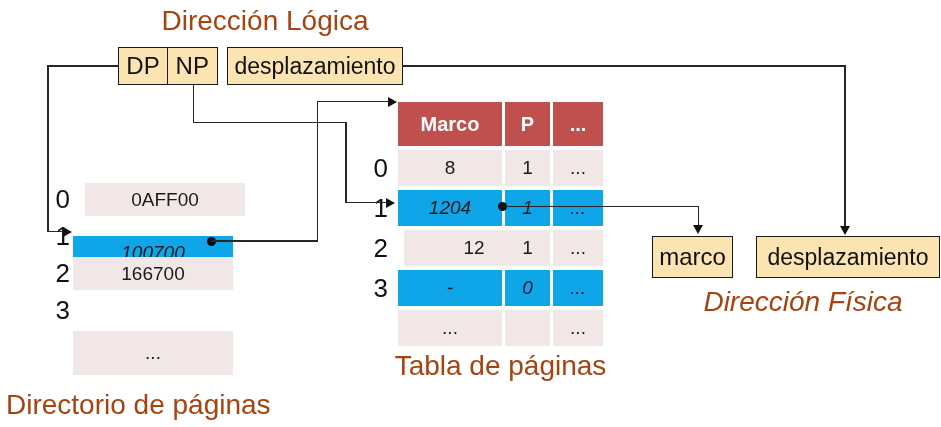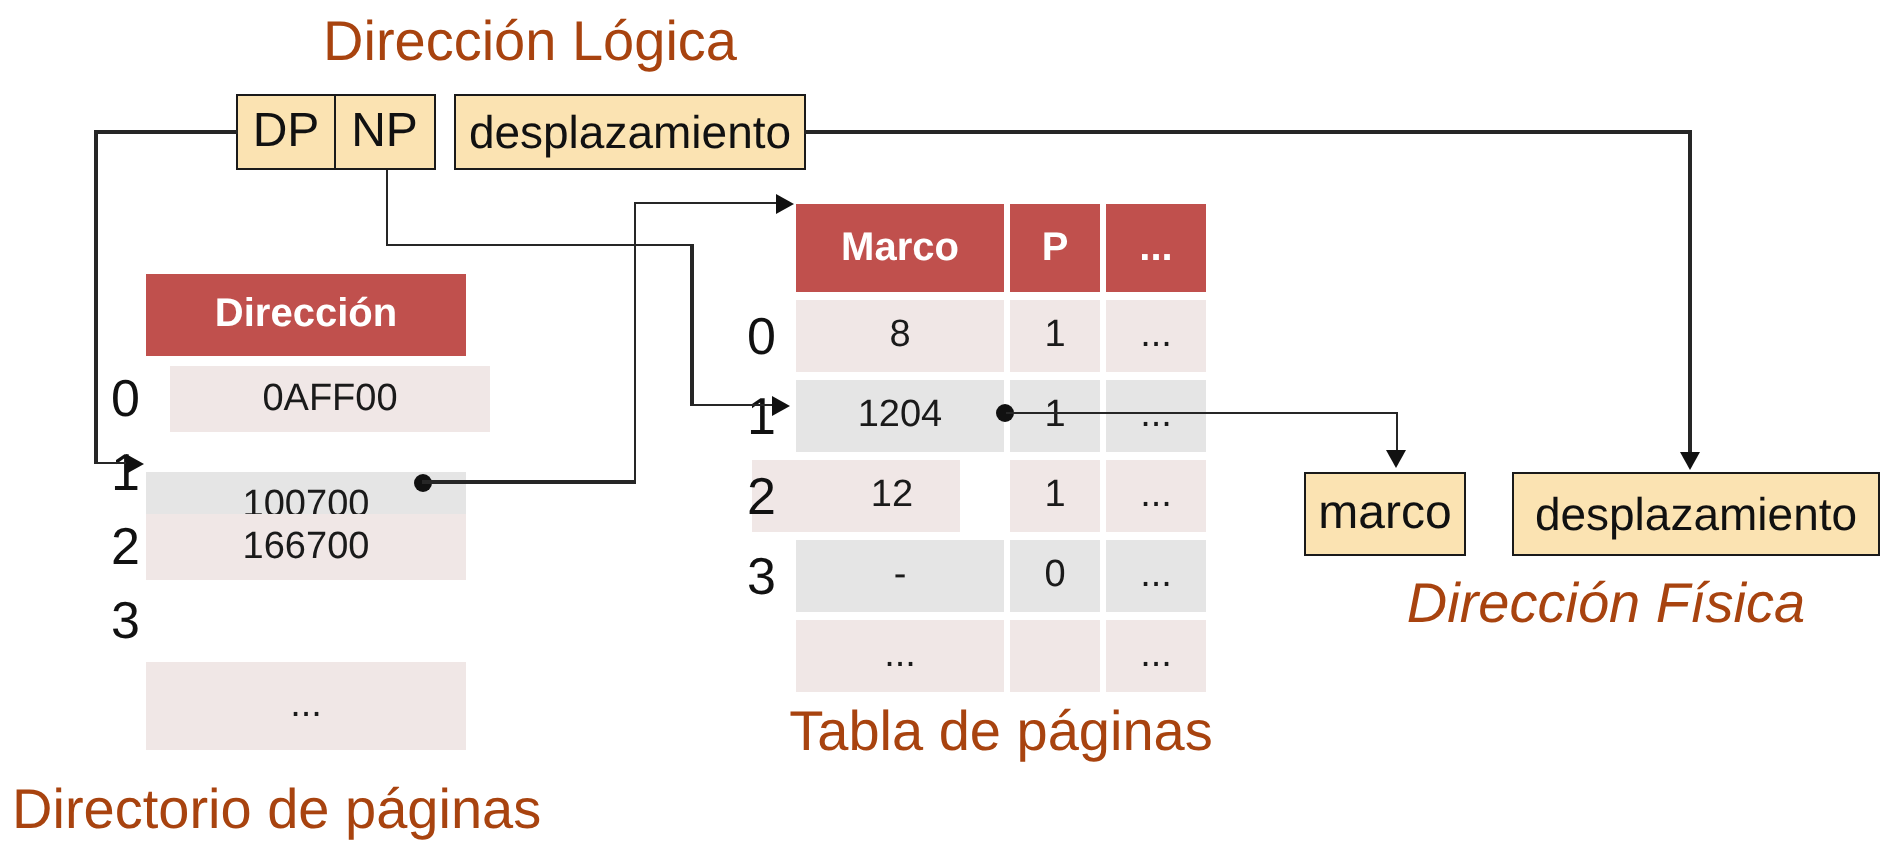--- a/index.html
+++ b/index.html
@@ -17,21 +17,21 @@
   }
   .thead{
     position:absolute;background:#C0504D;color:#fff;font-weight:bold;font-size:20px;
     display:flex;align-items:center;justify-content:center;box-sizing:border-box;
   }
   .cell{
     position:absolute;display:flex;align-items:center;justify-content:center;
     font-size:19px;color:#1a1a1a;box-sizing:border-box;
   }
   .rowA{background:#F0E7E6;}
-  .rowB{background:#e5e5e5;}
+  .rowB{background:#0ea5e9;font-style:italic;}
   .idx{
     position:absolute;font-size:26px;color:#111;text-align:right;
     display:flex;align-items:center;justify-content:flex-end;
   }
   .hline{position:absolute;height:1.5px;background:#262626;}
   .vline{position:absolute;width:1.5px;background:#262626;}
   .arrow-r{position:absolute;width:0;height:0;border-top:5px solid transparent;border-bottom:5px solid transparent;border-left:9px solid #111;}
   .arrow-d{position:absolute;width:0;height:0;border-left:5px solid transparent;border-right:5px solid transparent;border-top:9px solid #111;}
   .dot{position:absolute;width:9px;height:9px;border-radius:50%;background:#111;}
 </style>
@@ -45,21 +45,20 @@
   <div class="abs caption center" style="left:378px;top:351px;width:245px;">Tabla de páginas</div>
   <div class="abs caption center" style="left:683px;top:287px;width:240px;font-style:italic;">Dirección Física</div>
 
   <div class="addrbox" style="left:118px;top:47px;width:50px;height:38px;font-size:24px;">DP</div>
   <div class="addrbox" style="left:166.5px;top:47px;width:51.5px;height:38px;font-size:24px;">NP</div>
   <div class="addrbox" style="left:227px;top:47px;width:176px;height:38px;">desplazamiento</div>
 
   <div class="addrbox" style="left:652px;top:236px;width:81px;height:42px;font-size:24px;">marco</div>
   <div class="addrbox" style="left:756px;top:236px;width:184px;height:42px;">desplazamiento</div>
 
-  <div class="thead" style="left:73px;top:137px;width:160px;height:41px;">Dirección</div>
   <div class="cell rowA" style="left:73px;top:183px;width:160px;height:33px;margin-left:12px;">0AFF00</div>
   <div class="cell rowB" style="left:73px;top:236px;width:160px;height:33px;">100700</div>
   <div class="cell rowA" style="left:73px;top:257px;width:160px;height:33px;">166700</div>
   <div class="cell rowA" style="left:73px;top:331px;width:160px;height:44px;">...</div>
   <div class="idx" style="left:40px;top:183px;width:30px;height:33px;">0</div>
   <div class="idx" style="left:40px;top:220px;width:30px;height:33px;">1</div>
   <div class="idx" style="left:40px;top:257px;width:30px;height:33px;">2</div>
   <div class="idx" style="left:40px;top:294px;width:30px;height:33px;">3</div>
 
   <div class="thead" style="left:398px;top:102px;width:104px;height:44px;">Marco</div>
@@ -67,21 +66,21 @@
   <div class="thead" style="left:553px;top:102px;width:50px;height:44px;">...</div>
 
   <div class="cell rowA" style="left:398px;top:150px;width:104px;height:36px;">8</div>
   <div class="cell rowA" style="left:505px;top:150px;width:45px;height:36px;">1</div>
   <div class="cell rowA" style="left:553px;top:150px;width:50px;height:36px;">...</div>
 
   <div class="cell rowB" style="left:398px;top:190px;width:104px;height:36px;">1204</div>
   <div class="cell rowB" style="left:505px;top:190px;width:45px;height:36px;">1</div>
   <div class="cell rowB" style="left:553px;top:190px;width:50px;height:36px;">...</div>
 
-  <div class="cell rowA" style="left:376px;top:230px;width:104px;height:36px;padding-left:36px;">12</div>
+  <div class="cell rowA" style="left:404px;top:230px;width:104px;height:36px;padding-left:36px;">12</div>
   <div class="cell rowA" style="left:505px;top:230px;width:45px;height:36px;">1</div>
   <div class="cell rowA" style="left:553px;top:230px;width:50px;height:36px;">...</div>
 
   <div class="cell rowB" style="left:398px;top:270px;width:104px;height:36px;">-</div>
   <div class="cell rowB" style="left:505px;top:270px;width:45px;height:36px;">0</div>
   <div class="cell rowB" style="left:553px;top:270px;width:50px;height:36px;">...</div>
 
   <div class="cell rowA" style="left:398px;top:310px;width:104px;height:36px;">...</div>
   <div class="cell rowA" style="left:505px;top:310px;width:45px;height:36px;"></div>
   <div class="cell rowA" style="left:553px;top:310px;width:50px;height:36px;">...</div>

